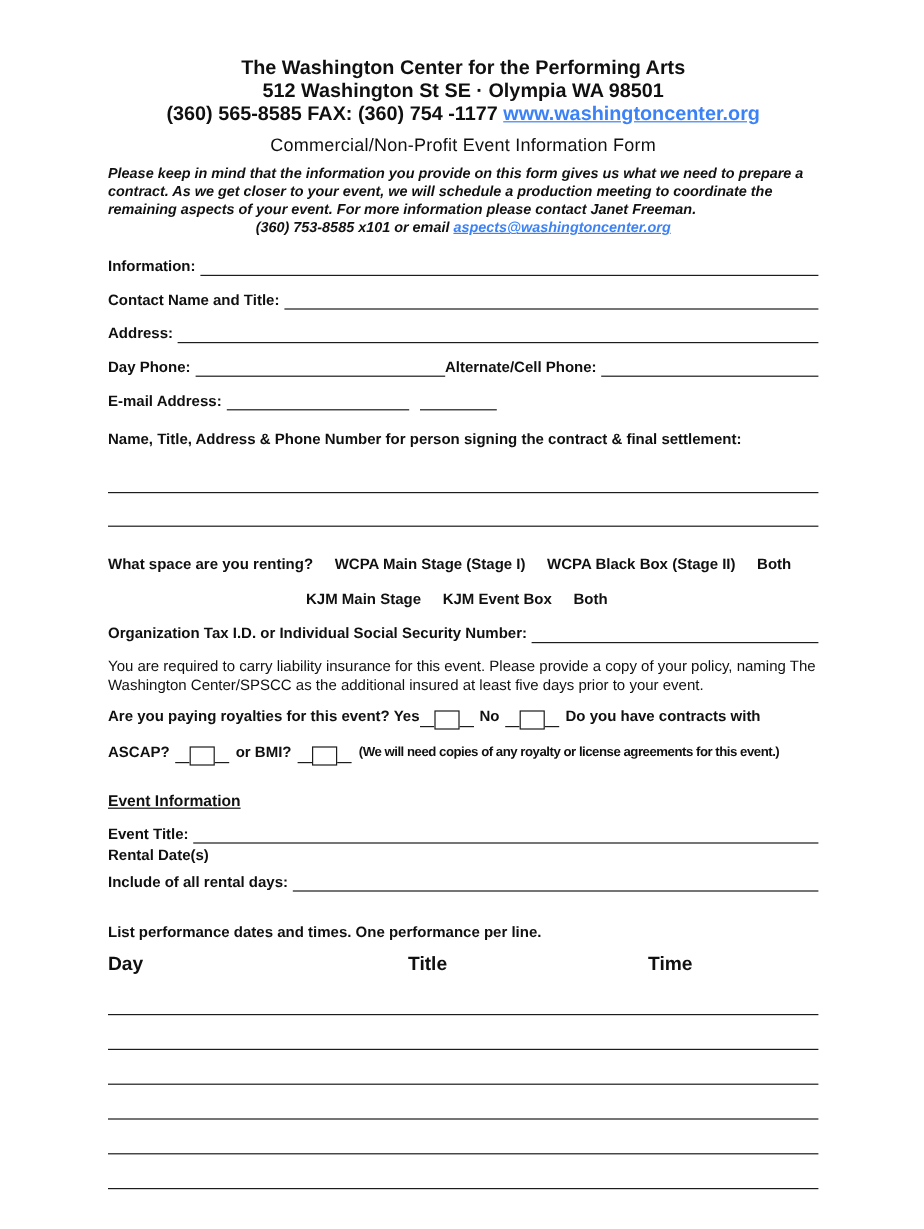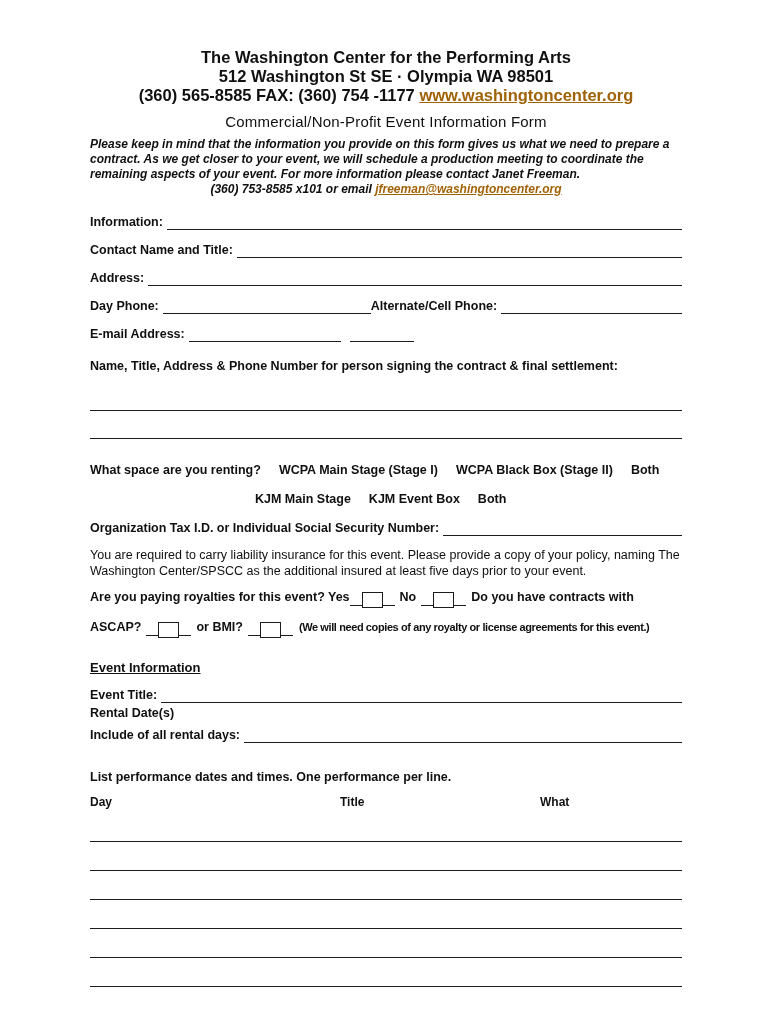--- a/index.html
+++ b/index.html
@@ -6,21 +6,21 @@
   html,body { background:#ffffff; }
   body {
     width:770px; height:1024px; overflow:hidden;
     font-family:"Liberation Sans", sans-serif;
     color:#101010;
   }
   .page { padding:48px 88px 0 90px; }
 
   
   .hdr { text-align:center; font-weight:bold; font-size:16.5px; line-height:19px; }
-  .link { color:#a16207; text-decoration:underline; cursor:pointer; }
+  .link { color:#3b82f6; text-decoration:underline; cursor:pointer; }
   .form-title { text-align:center; font-size:15px; font-weight:normal; margin-top:8px; letter-spacing:.2px; }
 
   
   .intro { font-style:italic; font-weight:bold; font-size:12px; line-height:15px; margin-top:7px; }
   .intro-contact { text-align:center; font-style:italic; font-weight:bold; font-size:12px; line-height:15px; }
 
   
   .row { display:flex; align-items:flex-end; font-weight:bold; font-size:12.5px; }
   .lbl { white-space:nowrap; padding-right:4px; line-height:16px; }
   .blank { border-bottom:1.4px solid #1c1c1c; height:15px; flex:1; }
@@ -47,21 +47,21 @@
   .roy { display:flex; align-items:flex-end; font-weight:bold; font-size:12.5px; line-height:17px; flex-wrap:nowrap; }
   .roy span { white-space:nowrap; }
   .mini { width:12px; border-bottom:1.4px solid #1c1c1c; height:14px; flex:none; }
   .cbx { width:21px; height:16px; border:1.6px solid #1c1c1c; flex:none; margin-bottom:-2px; background:#fff; cursor:pointer; }
   .roy .sp { width:5px; flex:none; }
   .roy-note { font-size:11px; letter-spacing:-0.4px; padding-left:6px; white-space:nowrap; }
 
   .section-head { font-weight:bold; font-size:13px; text-decoration:underline; }
 
   
-  .perf-head { display:flex; font-weight:bold; font-size:12px; }
+  .perf-head { display:flex; font-weight:bold; font-size:16px; }
   .col-day { width:250px; }
   .col-date { width:200px; }
   .rule { border-bottom:1.3px solid #1c1c1c; height:0; }
   .rule.mtA { margin-top:32px; }
   .rule.mtB { margin-top:28px; }
 </style>
 </head>
 <body>
 
 <div class="page">
@@ -73,21 +73,21 @@
       <span>(360) 565-8585  FAX: (360) 754  -1177</span>
       <span class="link">www.washingtoncenter.org</span>
     </div>
   </div>
 
   <div class="form-title">Commercial/Non-Profit Event Information Form</div>
 
   <p class="intro">Please keep in mind that the information you provide on this form gives us what we need to prepare a contract.  As we get closer to your event, we will schedule a production meeting to coordinate the remaining aspects of your event.  For more information please contact Janet Freeman.</p>
   <p class="intro-contact">
     <span>(360) 753-8585 x101 or email</span>
-    <span class="link">jfreeman@washingtoncenter.org</span>
+    <span class="link">aspects@washingtoncenter.org</span>
   </p>
 
   <div class="row mt17">
     <span class="lbl">Information:</span>
     <span class="blank"></span>
   </div>
 
   <div class="row mt12">
     <span class="lbl">Contact Name and Title:</span>
     <span class="blank"></span>
@@ -178,21 +178,21 @@
   <div class="row mt6">
     <span class="lbl">Include of all rental days:</span>
     <span class="blank"></span>
   </div>
 
   <div class="plain mt26">List performance dates and times. One performance per line.</div>
 
   <div class="perf-head mt10">
     <span class="col-day">Day</span>
     <span class="col-date">Title</span>
-    <span class="col-time">What</span>
+    <span class="col-time">Time</span>
   </div>
 
   <div class="rule mtA"></div>
   <div class="rule mtB"></div>
   <div class="rule mtB"></div>
   <div class="rule mtB"></div>
   <div class="rule mtB"></div>
   <div class="rule mtB"></div>
 
 </div>

